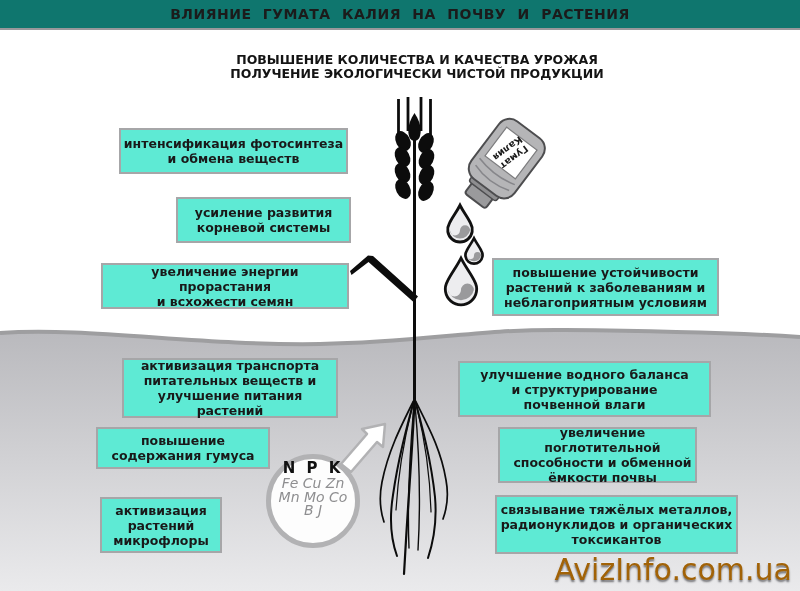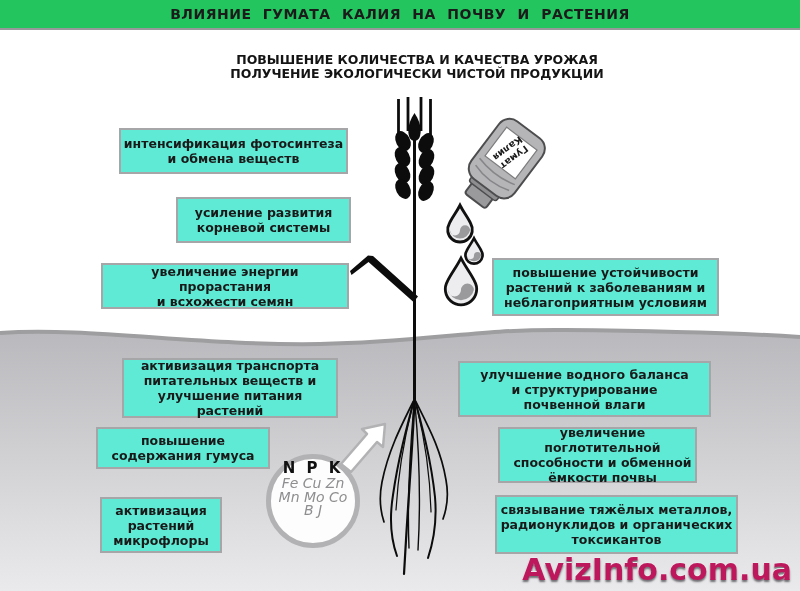--- a/index.html
+++ b/index.html
@@ -2,21 +2,21 @@
 <html><head>
 <meta charset="utf-8">
 <style>
   html,body { margin:0; padding:0; background:#ffffff; }
   .stage {
     position:relative; width:800px; height:591px; overflow:hidden;
     font-family:"DejaVu Sans","Liberation Sans",sans-serif; background:#ffffff;
   }
   .title-bar {
     position:absolute; top:0; left:0; width:800px; height:28px;
-    background:#22c55e; border-bottom:2px solid #98989b;
+    background:#0f766e; border-bottom:2px solid #98989b;
     display:flex; align-items:center; justify-content:center;
   }
   .title-bar .title-text {
     font-size:14px; font-weight:bold; color:#1b1b1b;
     letter-spacing:0.5px; word-spacing:6px;
   }
   .subtitle {
     position:absolute; top:53px; left:34px; right:0;
     text-align:center; font-size:12.5px; font-weight:bold; color:#141414;
     line-height:14px; white-space:pre-line;
@@ -45,21 +45,21 @@
     box-sizing:border-box; display:flex; flex-direction:column;
     align-items:center; justify-content:flex-start;
   }
   .npk-macro { font-size:15px; font-weight:bold; letter-spacing:3px; color:#111111; }
   .npk-micro {
     font-size:14px; font-style:italic; color:#8e8e90; line-height:13.5px;
     text-align:center; white-space:pre-line;
   }
   .watermark {
     position:absolute; right:8px; bottom:4px;
-    font-size:30px; font-weight:bold; color:#be185d;
+    font-size:30px; font-weight:normal; color:#a16207;
     text-shadow:0 -1px 0 #eaeaec, 0 2px 2px #6f6f73;
   }
 </style>
 </head>
 <body>
 
 <div class="stage">
 
   <div class="title-bar">
     <span class="title-text">ВЛИЯНИЕ ГУМАТА КАЛИЯ НА ПОЧВУ И РАСТЕНИЯ</span>

